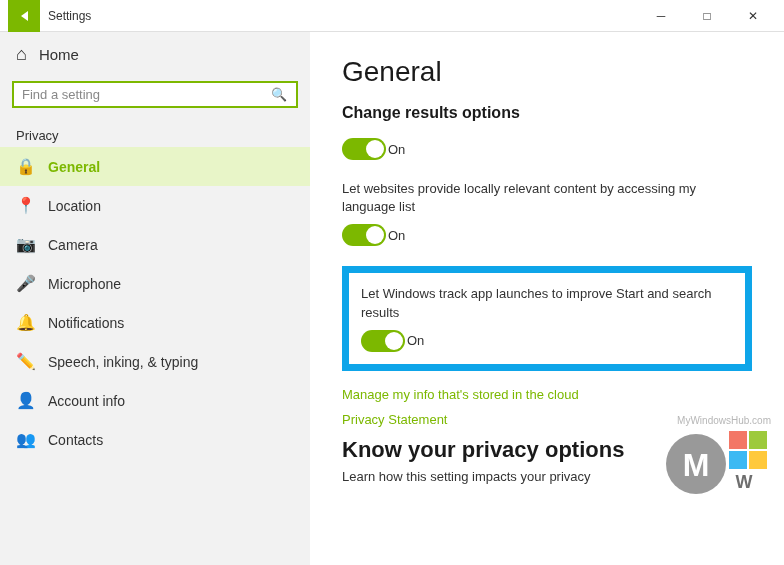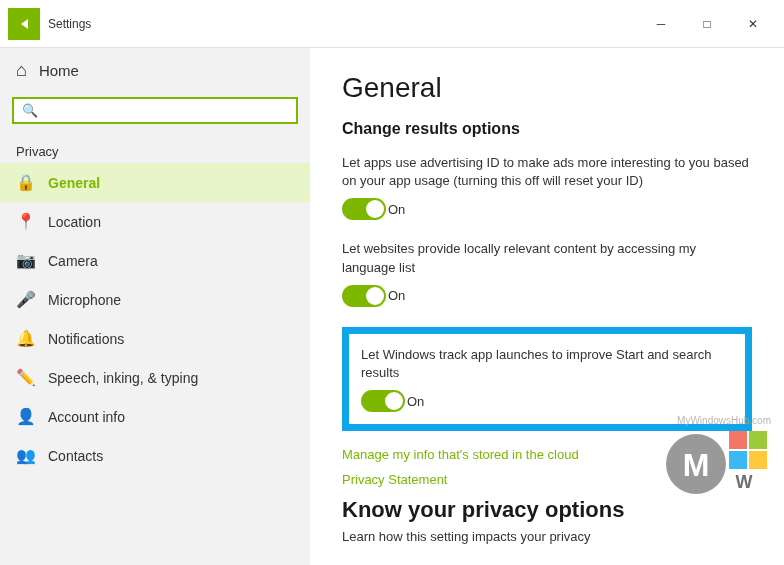--- a/index.html
+++ b/index.html
@@ -1,20 +1,20 @@
 <!DOCTYPE html>
 <html><head>
   <meta charset="utf-8">
   <style>
     * { box-sizing: border-box; margin: 0; padding: 0; }
     body { font-family: 'Segoe UI', Arial, sans-serif; background: #fff; width: 784px; height: 565px; overflow: hidden; display: flex; flex-direction: column; }
 
     
     .titlebar {
-      display: flex; align-items: center; height: 48px;
+      display: flex; align-items: center; height: 32px;
       background: #fff; border-bottom: 1px solid #e0e0e0;
       padding: 8px 8px; justify-content: space-between;
     }
     .titlebar-left { display: flex; align-items: center; gap: 8px; }
     .titlebar-back {
       width: 32px; height: 32px; background: #7cb800; display: flex; align-items: center; justify-content: center; cursor: pointer;
     }
     .titlebar-back svg { fill: white; }
     .titlebar-title { font-size: 12px; color: #333; }
     .titlebar-controls { display: flex; align-items: center; gap: 0; }
@@ -87,20 +87,21 @@
 
 <div class="main">
 
   <div class="sidebar">
     <div class="sidebar-home">
       <span class="sidebar-home-icon">⌂</span>
       <span class="sidebar-home-label">Home</span>
     </div>
 
     <div class="search-box">
+      <input type="text" placeholder="Find a setting" style="">
       <span class="search-icon">🔍</span>
     </div>
 
     <div class="sidebar-section-label">Privacy</div>
 
     <div class="nav-item active">
       <span class="nav-icon">🔒</span>
       <span class="nav-label">General</span>
     </div>
     <div class="nav-item">
@@ -131,21 +132,20 @@
       <span class="nav-icon">👥</span>
       <span class="nav-label">Contacts</span>
     </div>
   </div>
 
   <div class="content" style="position:relative;">
     <h1 class="page-title">General</h1>
     <h2 class="section-title">Change results options</h2>
 
     <div class="option-block">
-      <p class="option-text">Let apps use advertising ID to make ads more interesting to you based on your app usage (turning this off will reset your ID)</p>
       <div class="toggle-row">
         <div class="toggle">
           <div class="toggle-knob"></div>
         </div>
         <span class="toggle-label">On</span>
       </div>
     </div>
 
     <div class="option-block">
       <p class="option-text">Let websites provide locally relevant content by accessing my language list</p>

